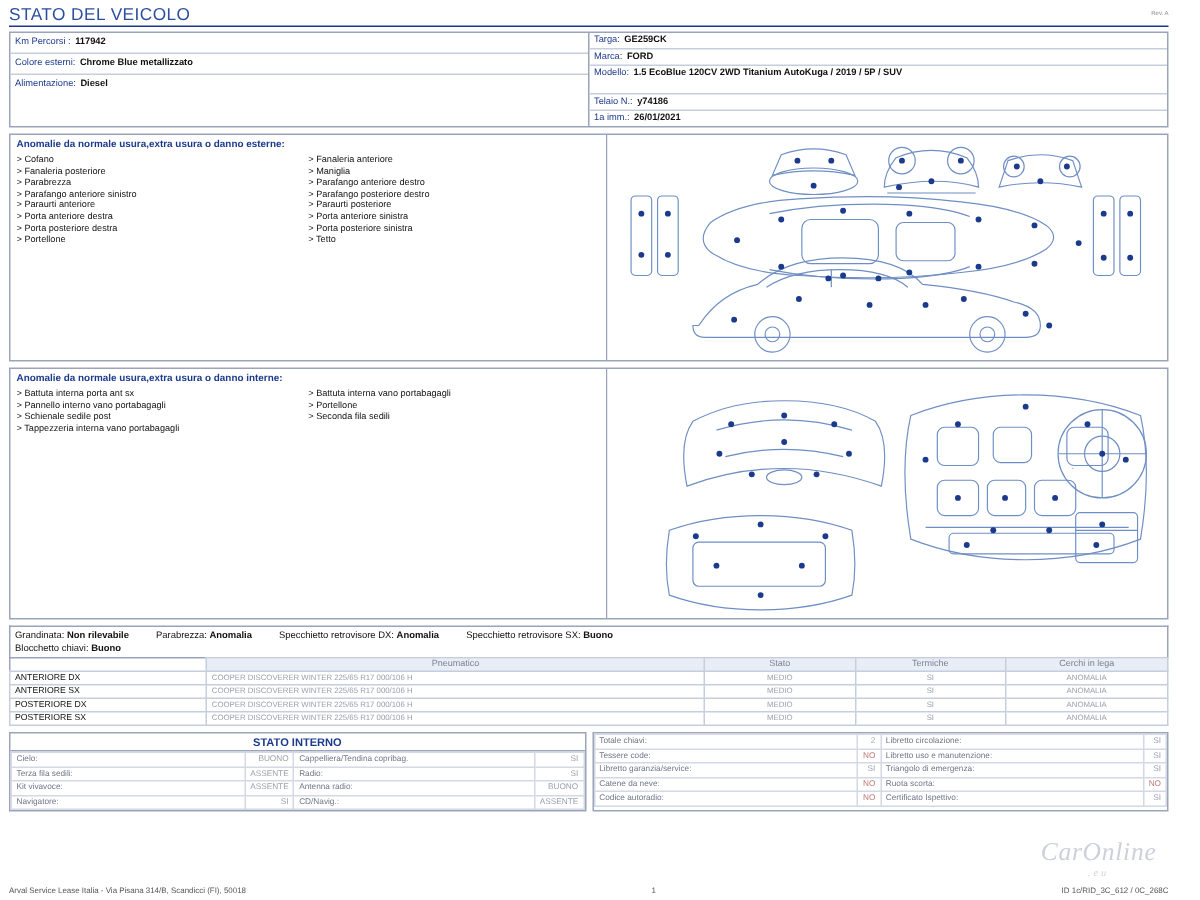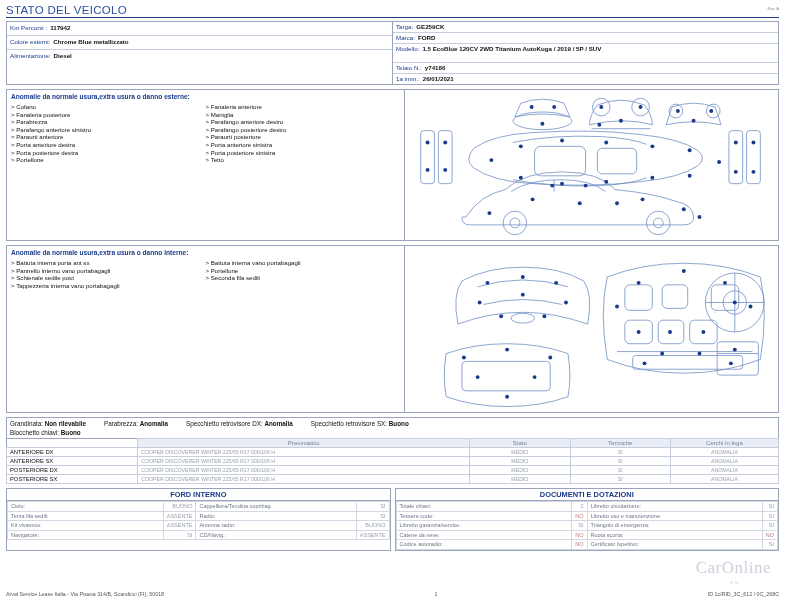--- a/index.html
+++ b/index.html
@@ -155,20 +155,21 @@
     display:flex; justify-content:space-between;
     font-size:5.3px; color:#555;
   }
   .watermark {
     position:absolute;
     right:14px; bottom:14px;
     font-size:17px;
     color:rgba(160,170,190,0.55);
     letter-spacing:0.5px;
     font-family:"Liberation Serif", serif;
+    font-style:italic;
     pointer-events:none;
     margin-top:24px;
   }
   .wm-sub { font-size:7px; letter-spacing:2px; text-align:center; color:rgba(160,170,190,0.5); }
 </style>
 </head>
 <body>
 
 <div class="page">
 
@@ -470,21 +471,21 @@
         <td class="ctr">MEDIO</td>
         <td class="ctr">SI</td>
         <td class="anom">ANOMALIA</td>
       </tr>
     </tbody>
   </table>
 
   <div class="bottom">
 
     <div class="bt">
-      <div class="bt-title">FORD INTERNO</div>
+      <div class="bt-title">STATO INTERNO</div>
       <table>
         <tbody>
             <tr>
           <td class="k">Cielo:</td>
           <td class="v">BUONO</td>
           <td class="k">Cappelliera/Tendina copribag.</td>
           <td class="v">SI</td>
         </tr>
         <tr>
           <td class="k">Terza fila sedili:</td>
@@ -502,21 +503,20 @@
           <td class="k">Navigatore:</td>
           <td class="v">SI</td>
           <td class="k">CD/Navig.:</td>
           <td class="v">ASSENTE</td>
         </tr>
       </tbody>
         </table>
     </div>
 
     <div class="bt">
-      <div class="bt-title">DOCUMENTI E DOTAZIONI</div>
       <table>
         <tbody>
             <tr>
           <td class="k">Totale chiavi:</td>
           <td class="v">2</td>
           <td class="k">Libretto circolazione:</td>
           <td class="v">SI</td>
         </tr>
         <tr>
           <td class="k">Tessere code:</td>

